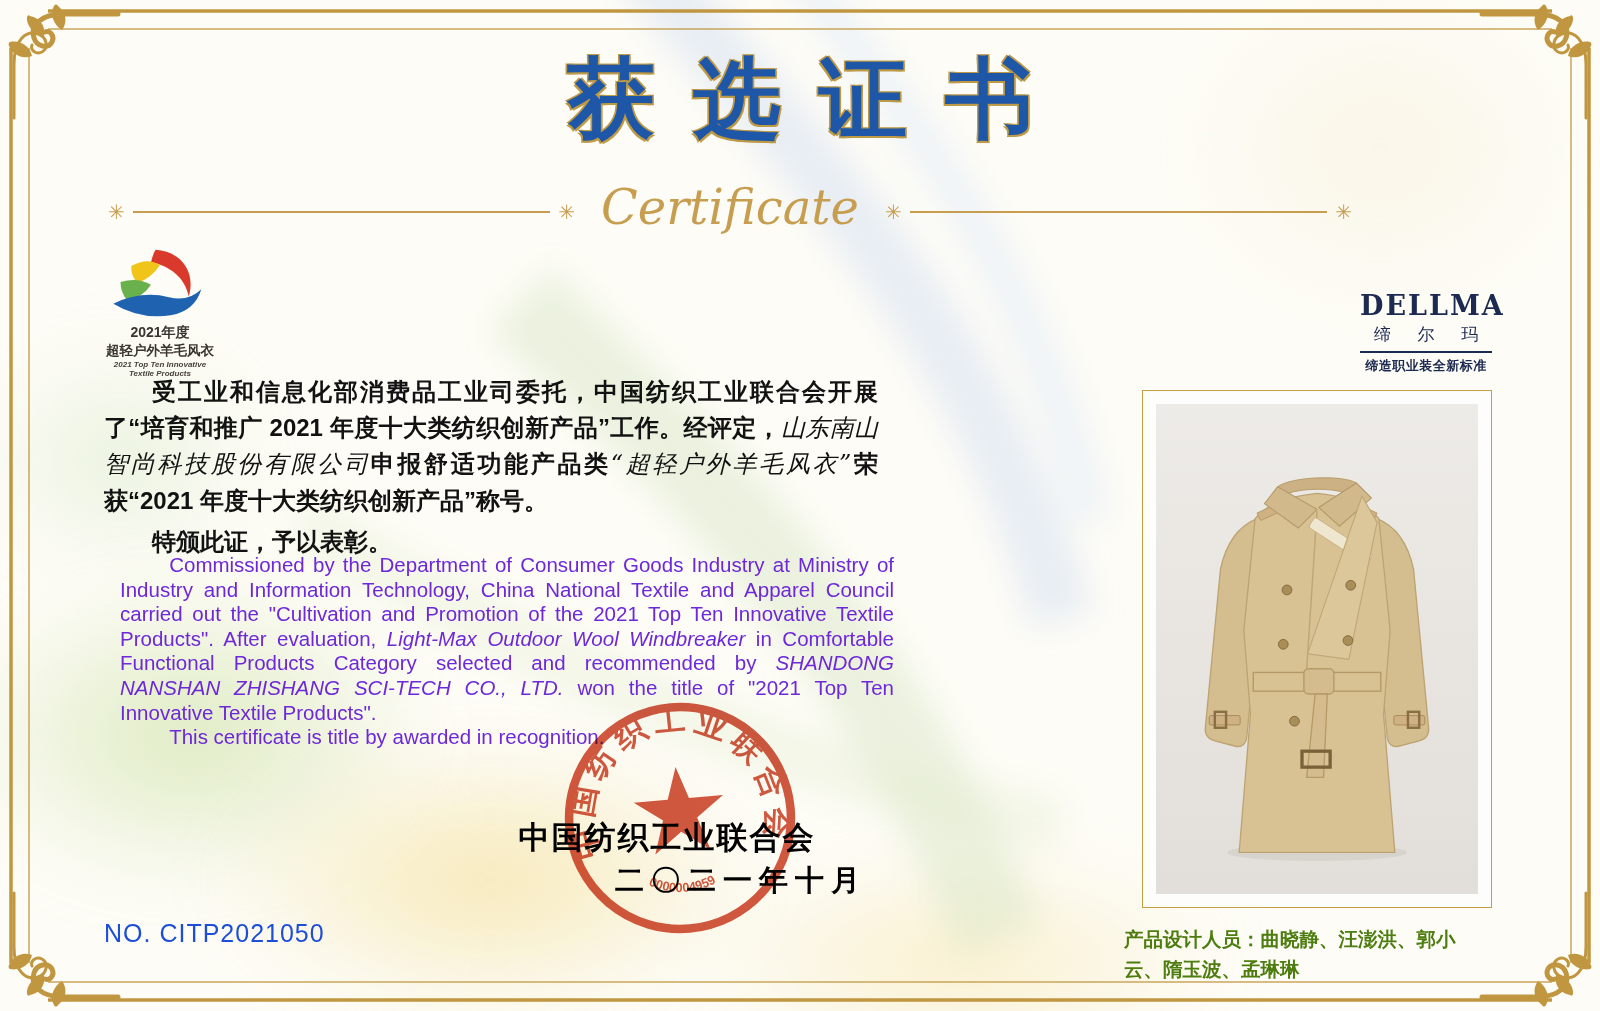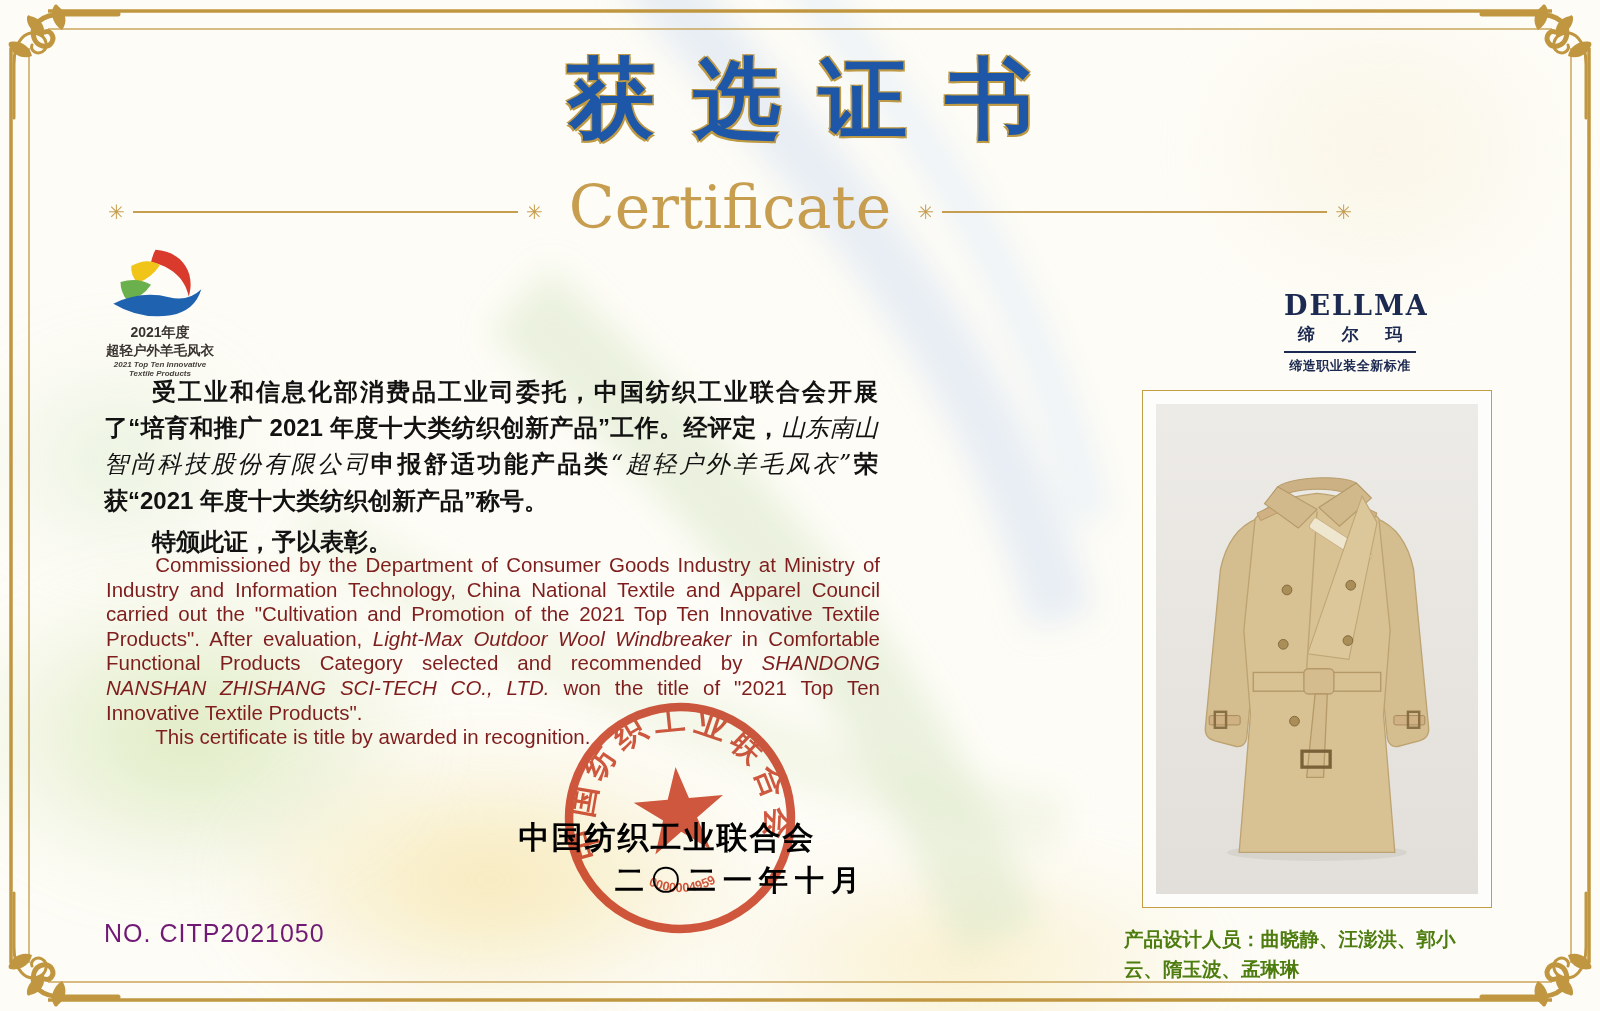--- a/index.html
+++ b/index.html
@@ -20,55 +20,55 @@
   svg.frame{position:absolute;left:0;top:0;}
 
   
   .title-cn{left:0;right:0;top:50px;text-align:center;
     font-family:"DejaVu Serif",serif;font-weight:700;font-size:88px;line-height:1.1;
     color:#1e56a8;letter-spacing:38px;padding-left:38px;
     text-shadow:-1.5px -1.5px 0 #bf9a45,1.5px -1.5px 0 #bf9a45,-1.5px 1.5px 0 #bf9a45,1.5px 1.5px 0 #bf9a45;}
   .cert-row{left:100px;width:1260px;top:180px;height:64px;display:flex;align-items:center;color:#c79e50;}
   .cert-line{flex:1;height:2px;background:#c79e50;}
   .cert-star{font-size:20px;margin:0 8px;line-height:1;}
-  .cert-word{font-family:"DejaVu Serif",serif;font-size:60px;line-height:1;
+  .cert-word{font-family:"DejaVu Serif",serif;font-style:italic;font-size:48px;line-height:1;
     margin:0 18px 10px 18px;color:#c79e50;}
 
   
   .award-logo{left:94px;top:248px;width:132px;text-align:center;color:#3a3430;}
   .award-logo .l1{font-size:14px;font-weight:700;margin-top:2px;}
   .award-logo .l2{font-size:13.5px;font-weight:700;}
   .award-logo .l3,.award-logo .l4{font-size:8px;font-style:italic;font-weight:700;color:#47413c;}
 
   
-  .brand{left:1284px;top:292px;width:132px;text-align:center;color:#1c2950;}
+  .brand{left:1360px;top:292px;width:132px;text-align:center;color:#1c2950;}
   .brand .name{font-family:"DejaVu Serif",serif;font-weight:700;font-size:27px;letter-spacing:2px;line-height:1.05;}
-  .brand .cn{font-size:17px;font-weight:700;letter-spacing:11px;padding-left:11px;margin-top:3px;}
+  .brand .cn{font-size:17px;font-weight:400;letter-spacing:11px;padding-left:11px;margin-top:3px;}
   .brand .rule{height:0;border-top:2.5px solid #1c2950;margin:5px 0 4px 0;}
   .brand .slogan{font-size:13px;font-weight:700;letter-spacing:.5px;}
 
   
   .cn-body{left:104px;top:374px;width:774px;color:#121212;font-size:24px;line-height:35.5px;
     font-weight:600;text-align:justify;}
   .cn-body p{margin:0;text-indent:2em;}
   .cn-body p.p2{margin-top:6px;}
   .cn-body .k{font-family:"DejaVu Serif",serif;font-style:italic;font-weight:500;}
-  .en-body{left:106px;top:553px;width:774px;color:#7f1d1d;font-size:20.5px;line-height:24.6px;
+  .en-body{left:120px;top:553px;width:774px;color:#6d28d9;font-size:20.5px;line-height:24.6px;
     text-align:justify;}
   .en-body p{margin:0;text-indent:2.4em;}
   .en-body .i{font-style:italic;}
 
   
   .issuer-name{left:467px;top:817px;width:400px;text-align:center;font-size:31px;font-weight:700;
     color:#000;letter-spacing:2px;}
   .issuer-date{left:467px;top:861px;width:400px;text-align:right;font-size:29px;font-weight:700;
     color:#000;letter-spacing:7px;}
   .seal{left:552px;top:690px;width:256px;height:256px;opacity:.88;mix-blend-mode:multiply;}
 
-  .cert-no{left:104px;top:919px;font-size:25px;letter-spacing:1px;color:#701a75;}
+  .cert-no{left:104px;top:919px;font-size:25px;letter-spacing:1px;color:#1d4ed8;}
 
   
   .photo-frame{left:1142px;top:390px;width:350px;height:518px;box-sizing:border-box;
     border:1.6px solid #c49e45;background:#fdfdfb;padding:13px;}
   .photo-inner{width:100%;height:100%;background:linear-gradient(180deg,#edebe7 0%,#e7e4df 60%,#e2dfda 100%);
     display:flex;align-items:center;justify-content:center;}
   .designers{left:1124px;top:924px;width:366px;font-size:19.5px;font-weight:700;line-height:30px;color:#4d7c0f;}
 </style>
 </head>
 <body>

